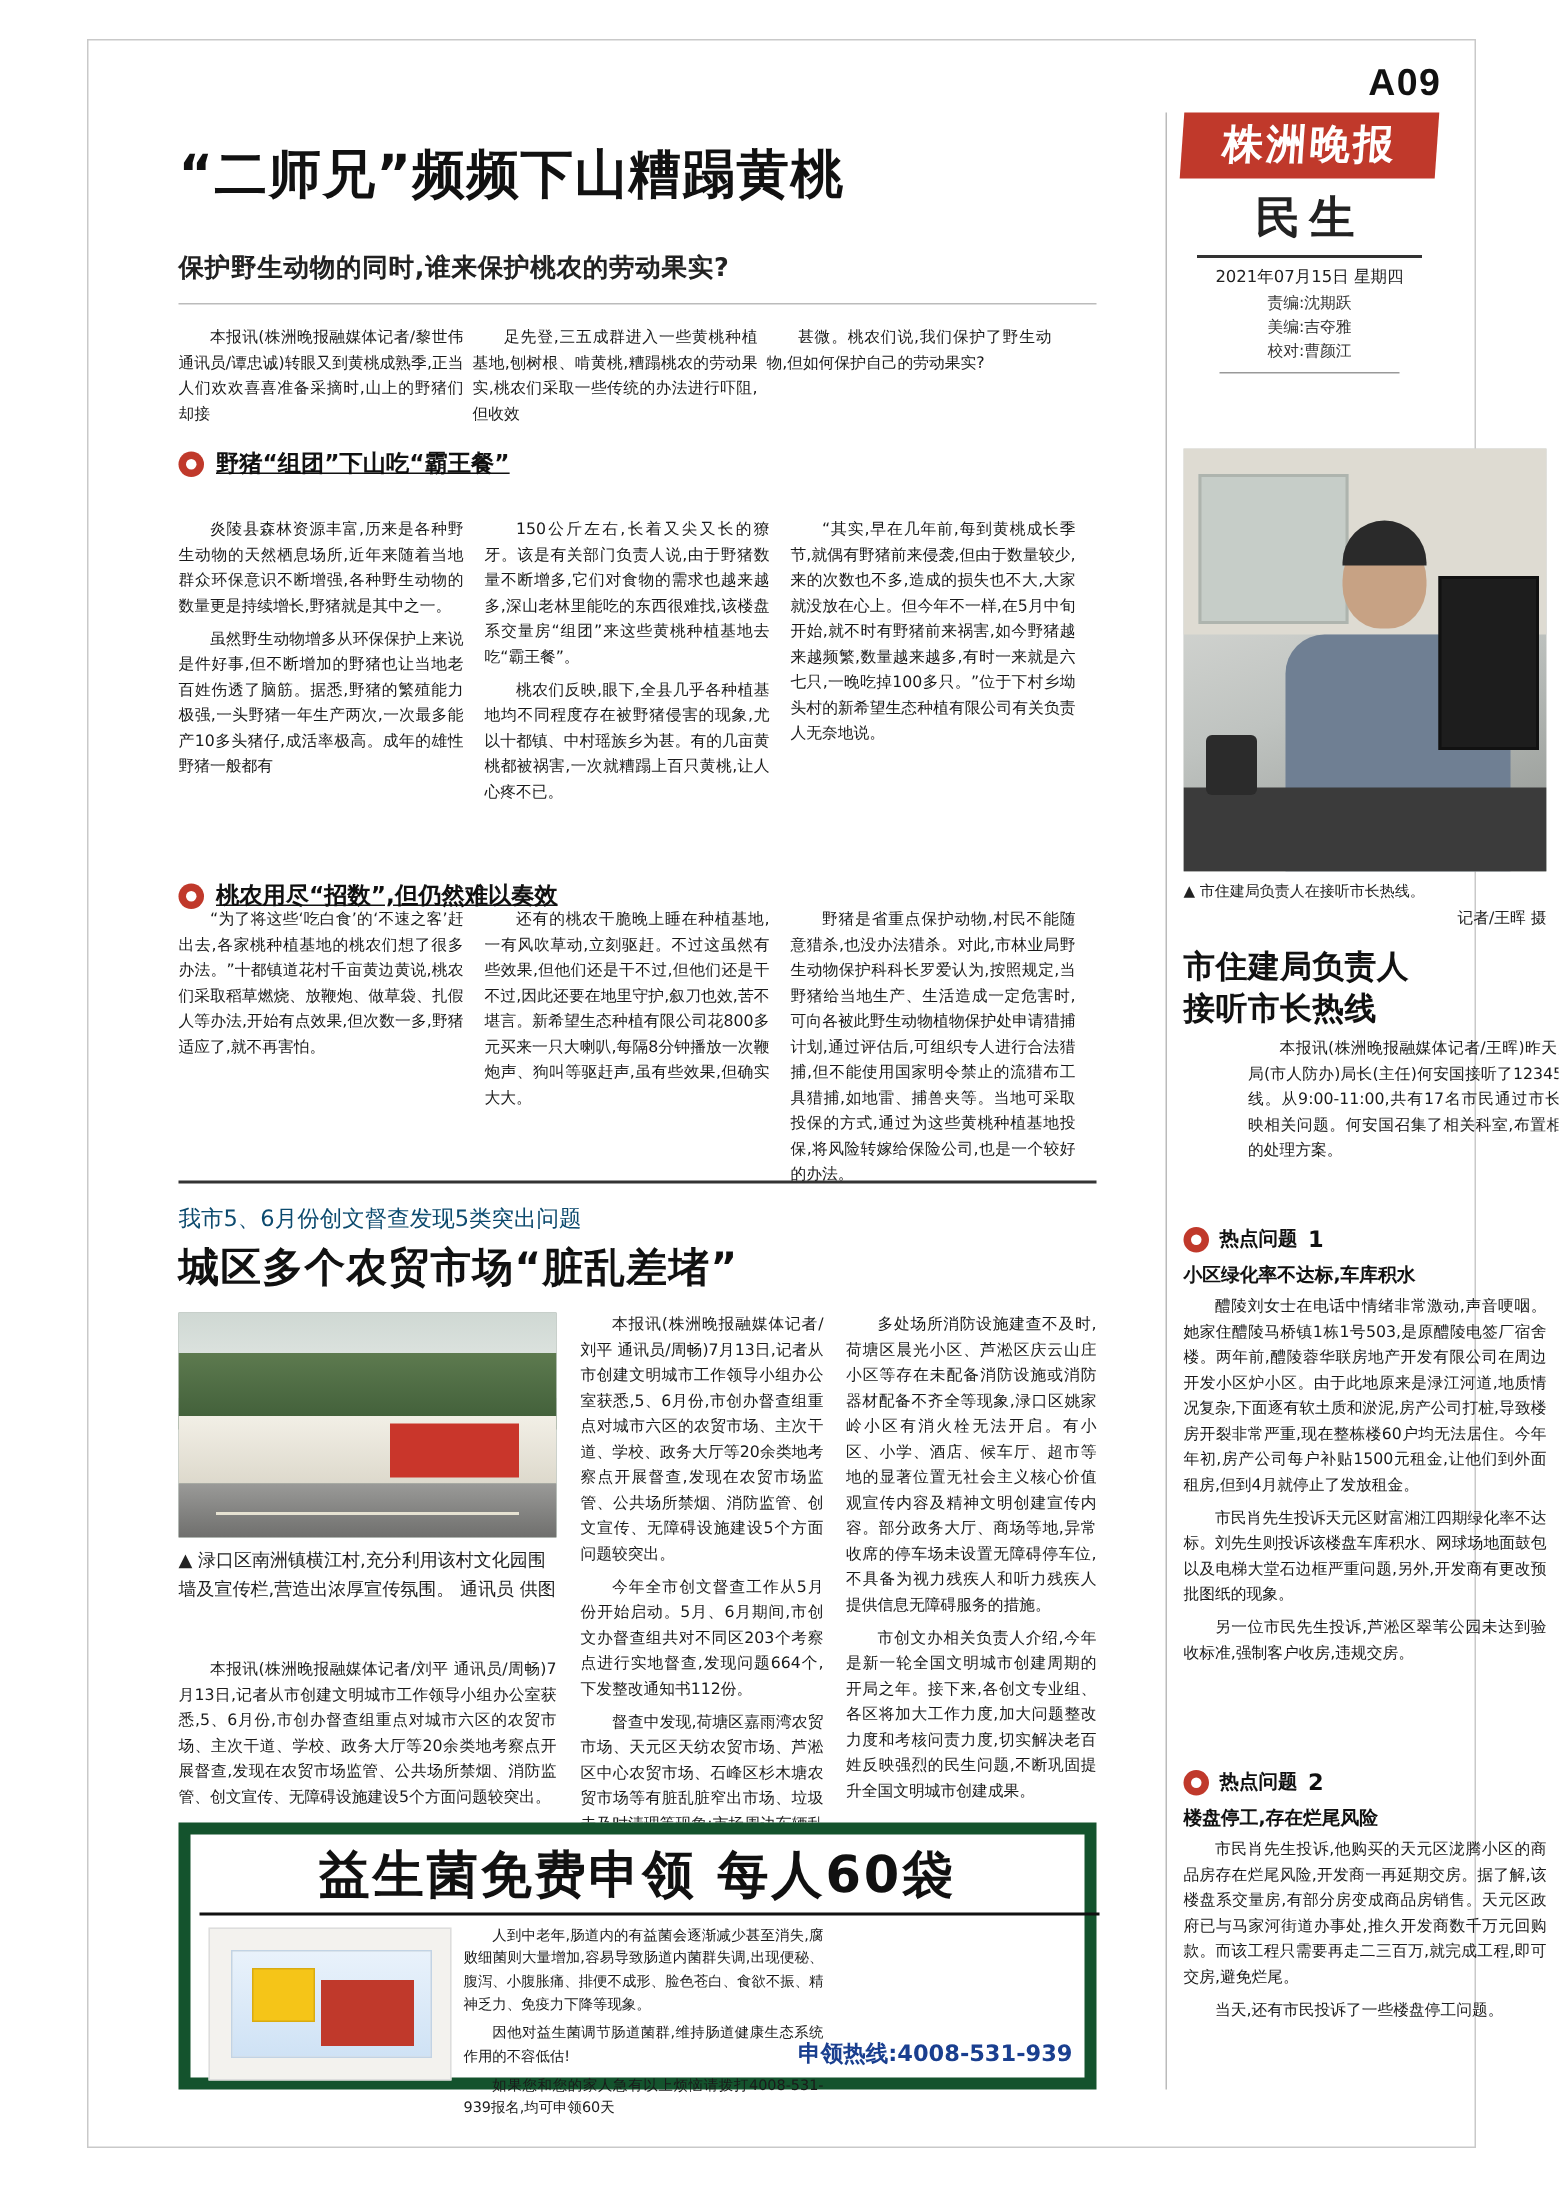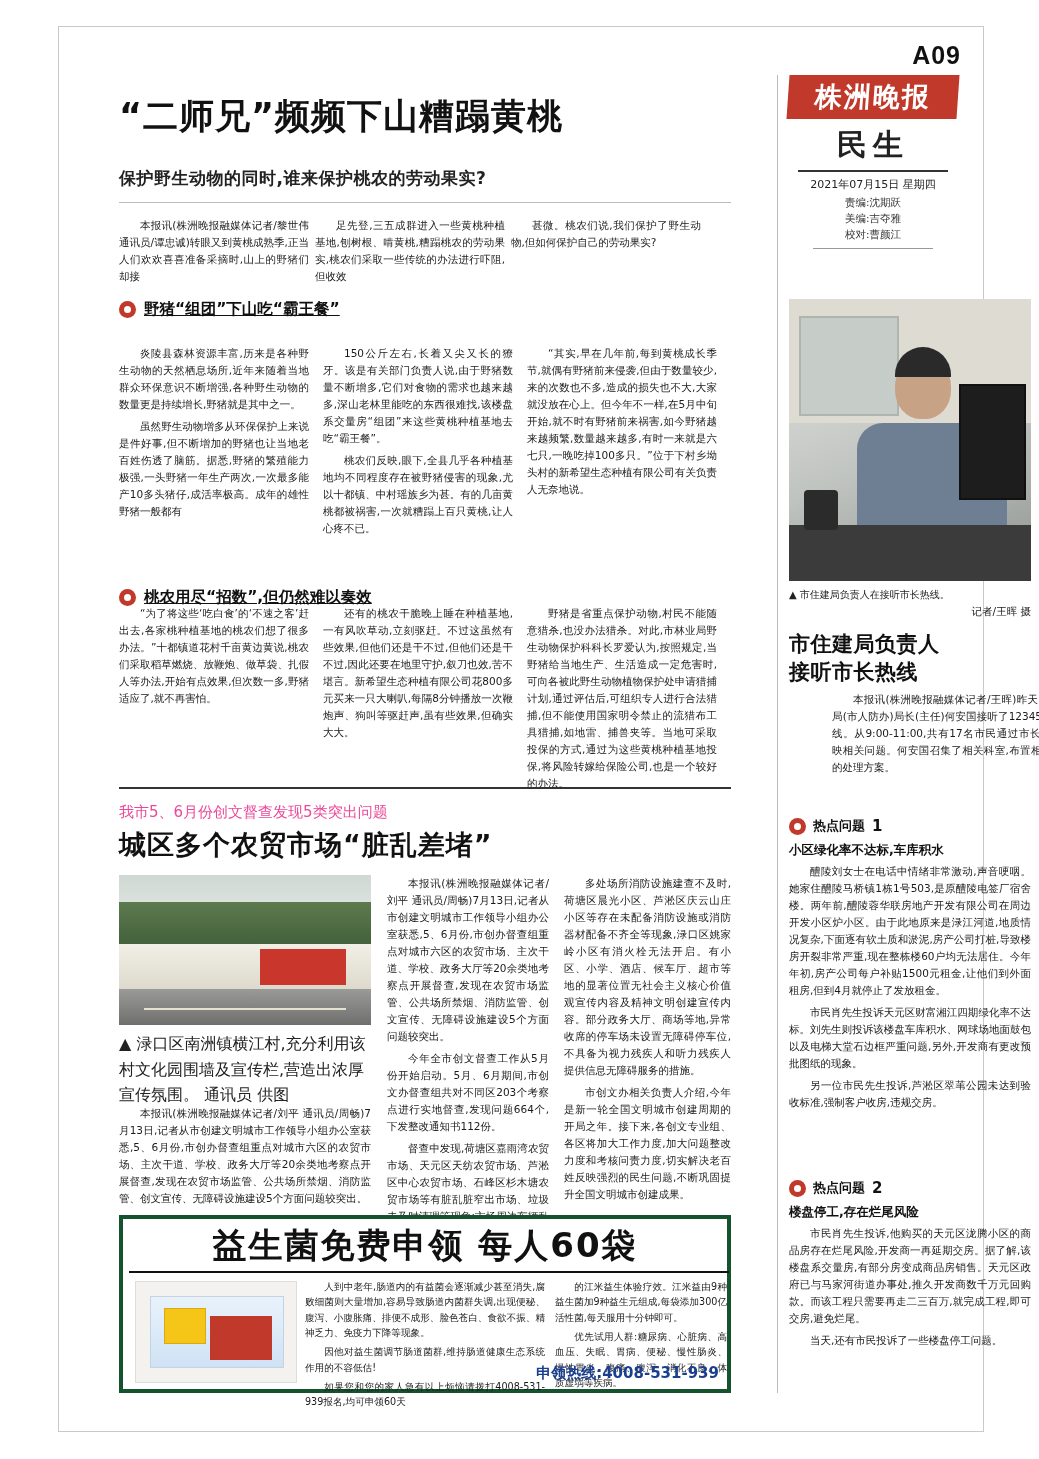--- a/index.html
+++ b/index.html
@@ -69,42 +69,42 @@
   .body1{position:absolute;left:60px;top:318px;width:612px;display:flex;gap:14px;}
   .body1 .c{width:190px;}
 
   .sec2{position:absolute;left:60px;top:560px;width:612px;}
   .body2{position:absolute;left:60px;top:578px;width:612px;display:flex;gap:14px;}
   .body2 .c{width:190px;}
 
   .rule2{position:absolute;left:60px;top:760px;width:612px;height:2px;background:#333;}
 
   
-  .s2-kicker{position:absolute;left:60px;top:776px;width:612px;font-size:15px;color:#ec4899;}
+  .s2-kicker{position:absolute;left:60px;top:776px;width:612px;font-size:15px;color:#0c4a6e;}
   .s2-title{position:absolute;left:60px;top:800px;width:612px;font-size:27px;font-weight:bold;color:#111;letter-spacing:1px;}
 
   .photo1{
     position:absolute;left:60px;top:848px;width:252px;height:150px;overflow:hidden;
     background:#8a9a8f;
   }
   .photo1 .sky{position:absolute;left:0;top:0;width:100%;height:38%;background:linear-gradient(#cfd8d3,#e8ece9);}
   .photo1 .trees{position:absolute;left:0;top:18%;width:100%;height:34%;background:linear-gradient(#5d7a4f,#3e5c37);}
   .photo1 .wall{position:absolute;left:0;top:46%;width:100%;height:30%;background:linear-gradient(#f2efe6,#ddd9cc);}
   .photo1 .poster{position:absolute;left:56%;top:49%;width:34%;height:24%;background:#c9362b;}
   .photo1 .road{position:absolute;left:0;bottom:0;width:100%;height:24%;background:linear-gradient(#9a9a98,#6f6f6d);}
   .photo1 .line{position:absolute;left:10%;bottom:10%;width:80%;height:2px;background:#e6e2d2;}
-  .cap1{position:absolute;left:60px;top:1004px;width:252px;font-size:16px;line-height:1.6;color:#222;}
+  .cap1{position:absolute;left:60px;top:1004px;width:252px;font-size:12px;line-height:1.6;color:#222;}
   .s2col2{position:absolute;left:328px;top:848px;width:162px;}
   .s2col3{position:absolute;left:505px;top:848px;width:167px;}
   .s2col1b{position:absolute;left:60px;top:1078px;width:252px;}
 
   
   .ad{
     position:absolute;left:60px;top:1188px;width:612px;height:178px;
-    border:4px solid #14532d;box-sizing:border-box;background:#fff;
+    border:8px solid #14532d;box-sizing:border-box;background:#fff;
   }
   .ad-title{
     position:absolute;left:0;top:4px;width:100%;text-align:center;
     font-size:34px;font-weight:bold;color:#111;letter-spacing:2px;
   }
   .ad-rule{position:absolute;left:6px;top:52px;width:600px;height:2px;background:#111;}
   .ad-box{
     position:absolute;left:12px;top:62px;width:160px;height:100px;background:#f3f2ee;
     border:1px solid #ddd;overflow:hidden;
   }
@@ -262,24 +262,20 @@
       <div class="ad-rule"></div>
       <div class="ad-box">
         <div class="prod"></div>
           <div class="cap"></div>
           <div class="red"></div>
       </div>
       <div class="ad-txt">
         <p>人到中老年,肠道内的有益菌会逐渐减少甚至消失,腐败细菌则大量增加,容易导致肠道内菌群失调,出现便秘、腹泻、小腹胀痛、排便不成形、脸色苍白、食欲不振、精神乏力、免疫力下降等现象。</p>
         <p>因他对益生菌调节肠道菌群,维持肠道健康生态系统作用的不容低估!</p>
         <p>如果您和您的家人急有以上烦恼请拨打4008-531-939报名,均可申领60天</p>
-      </div>
-      <div class="ad-txt2">
-        <p>的江米益生体验疗效。江米益由9种益生菌加9种益生元组成,每袋添加300亿活性菌,每天服用十分钟即可。</p>
-        <p>优先试用人群:糖尿病、心脏病、高血压、失眠、胃病、便秘、慢性肠炎、慢性胃炎、腹痛、腹泻、消化不良、体质虚弱等疾病。</p>
       </div>
       <div class="ad-hotline">申领热线:4008-531-939</div>
     </div>
 
     <div class="rphoto">
       <div class="bg"></div>
         <div class="wallc"></div>
         <div class="window"></div>
       <div class="body"></div>
         <div class="head"></div>

